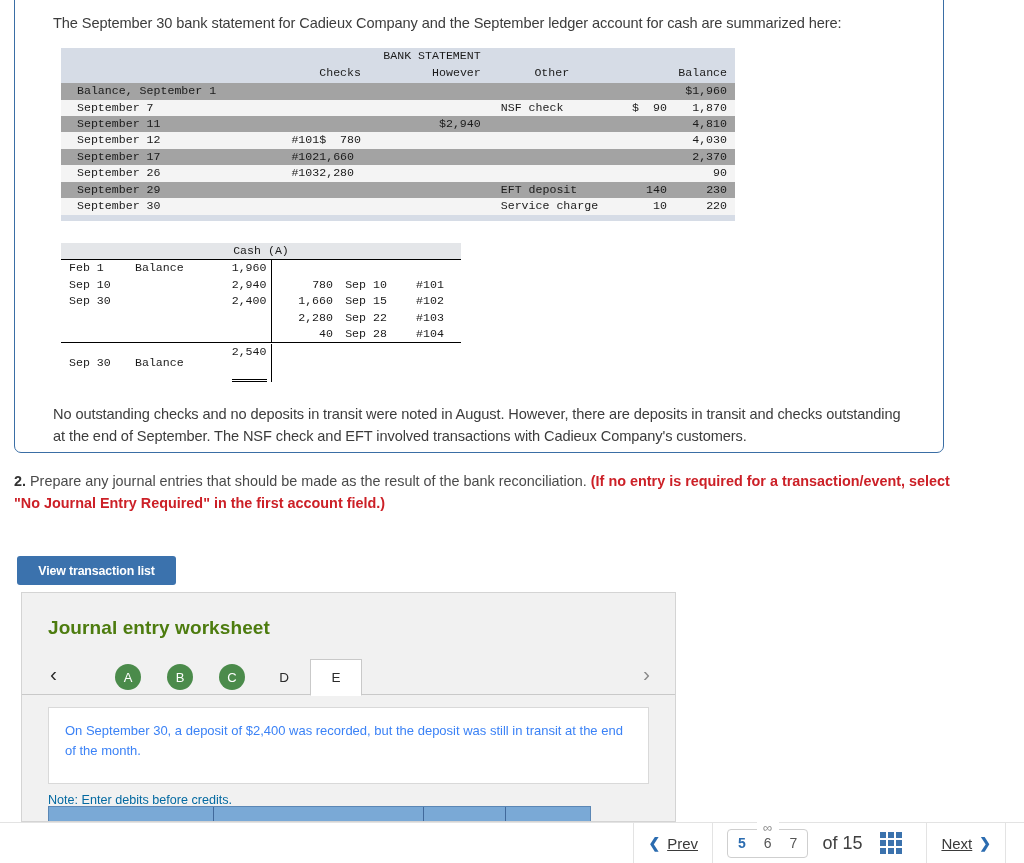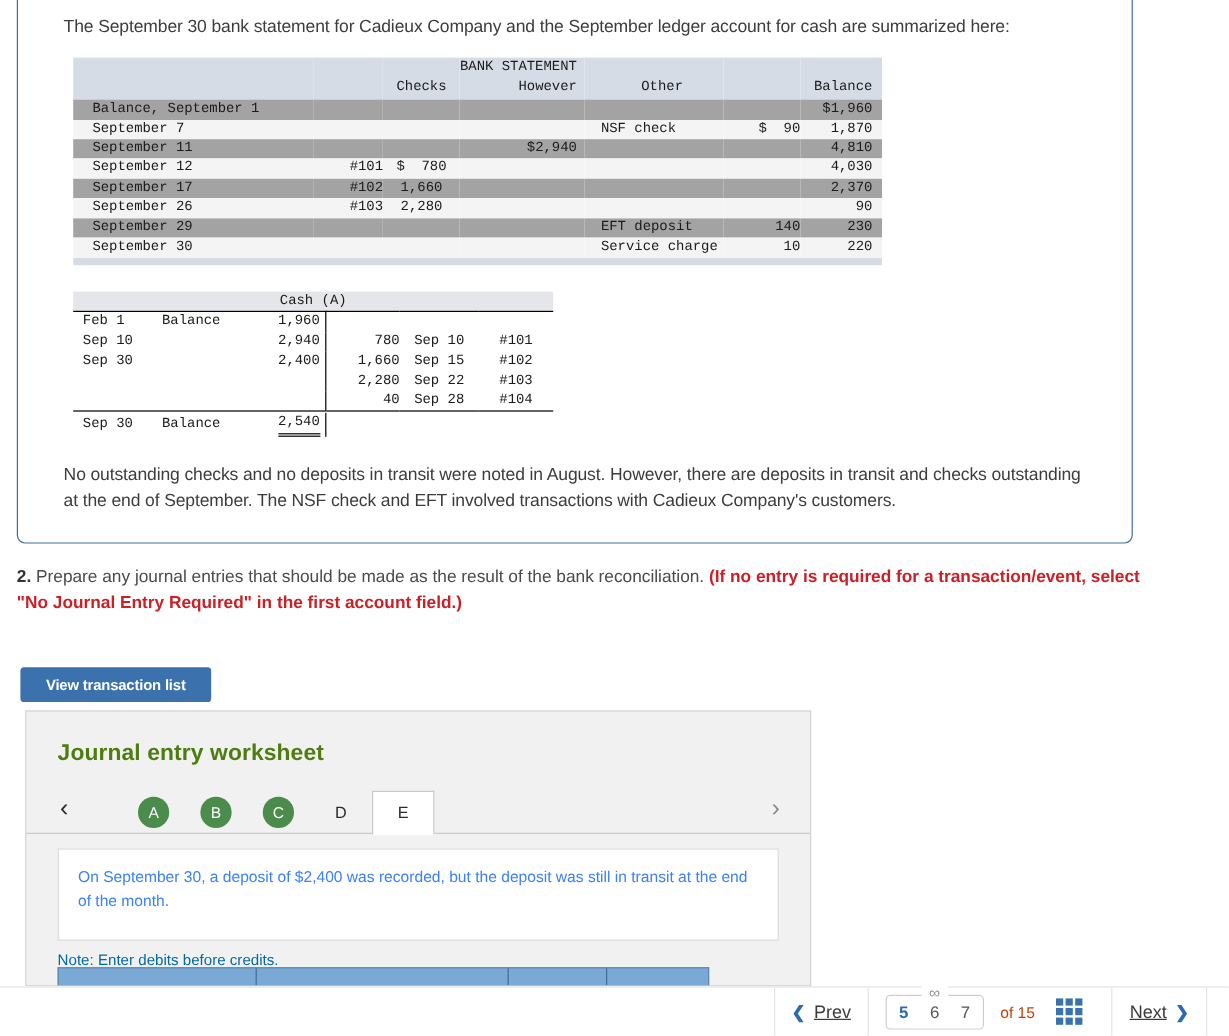--- a/index.html
+++ b/index.html
@@ -55,21 +55,21 @@
   .bank-wrap { margin: 6px 0 0 8px; }
   table.bank { width: 674px; }
   table.bank td, table.bank th { padding: 0; font-weight: normal; }
   .bank .hdr-row td { background: #d6dce6; height: 15px; }
   .bank .hdr-row2 td { background: #d6dce6; height: 16px; padding-bottom: 2px;}
   .bank tr.alt td { background: #f4f4f4; }
   .bank tr.plain td { background: #a3a3a3; }
   .bank td { height: 15px; vertical-align: middle; }
   .c-date   { width: 200px; padding-left: 16px !important; }
   .c-cknum  { width: 58px; text-align: right; }
-  .c-ckamt  { width: 64px; text-align: center; }
+  .c-ckamt  { width: 64px; text-align: left; }
   .c-dep    { width: 88px; text-align: right; padding-right: 6px !important;}
   .c-oth-l  { width: 116px; padding-left: 14px !important; }
   .c-oth-a  { width: 64px; text-align: right; }
   .c-bal    { width: 68px; text-align: right; padding-right: 8px !important;}
   .bank-title { text-align: center; }
   .bank-foot td { background: #d6dce6; height: 6px; }
 
   
   .cash-wrap { margin: 22px 0 0 8px; }
   table.cash { width: 400px; }
@@ -78,21 +78,21 @@
   .t-d1 { width: 74px; padding-left: 8px !important; }
   .t-d2 { width: 80px; }
   .t-d3 { width: 56px; text-align: right; border-right: 1px solid #000; padding-right: 4px !important; }
   .t-c1 { width: 62px; text-align: right; padding-left: 10px !important; }
   .t-c2 { width: 66px; text-align: center; }
   .t-c3 { width: 62px; text-align: center; }
   .cash .rule td { border-top: 1px solid #000; height: 1px; padding: 0; }
   .dbl-underline {
     display: inline-block;
     border-bottom: 3px double #000;
-    padding-bottom: 1px;
+    padding-bottom: 19px;
   }
 
   .after-text {
     font-size: 14.6px;
     color: #3c3c3c;
     line-height: 1.45;
     margin: 22px 0 0 0;
     letter-spacing: -0.1px;
   }
 
@@ -288,21 +288,21 @@
     top: -9px;
     transform: translateX(-50%);
     width: 22px;
     height: 14px;
     background: #fff;
     color: #8d8d8d;
     font-size: 13px;
     text-align: center;
     line-height: 14px;
   }
-  .of-text { font-size: 13px; color: #c2410c; margin-left: 14px; }
+  .of-text { font-size: 18px; color: #404040; margin-left: 14px; }
   .grid-icon {
     display: grid;
     grid-template-columns: repeat(3, 6px);
     grid-template-rows: repeat(3, 6px);
     gap: 2px;
     margin-left: 18px;
     cursor: pointer;
   }
   .grid-icon i { background: #3b72ad; display: block; }
 </style>

